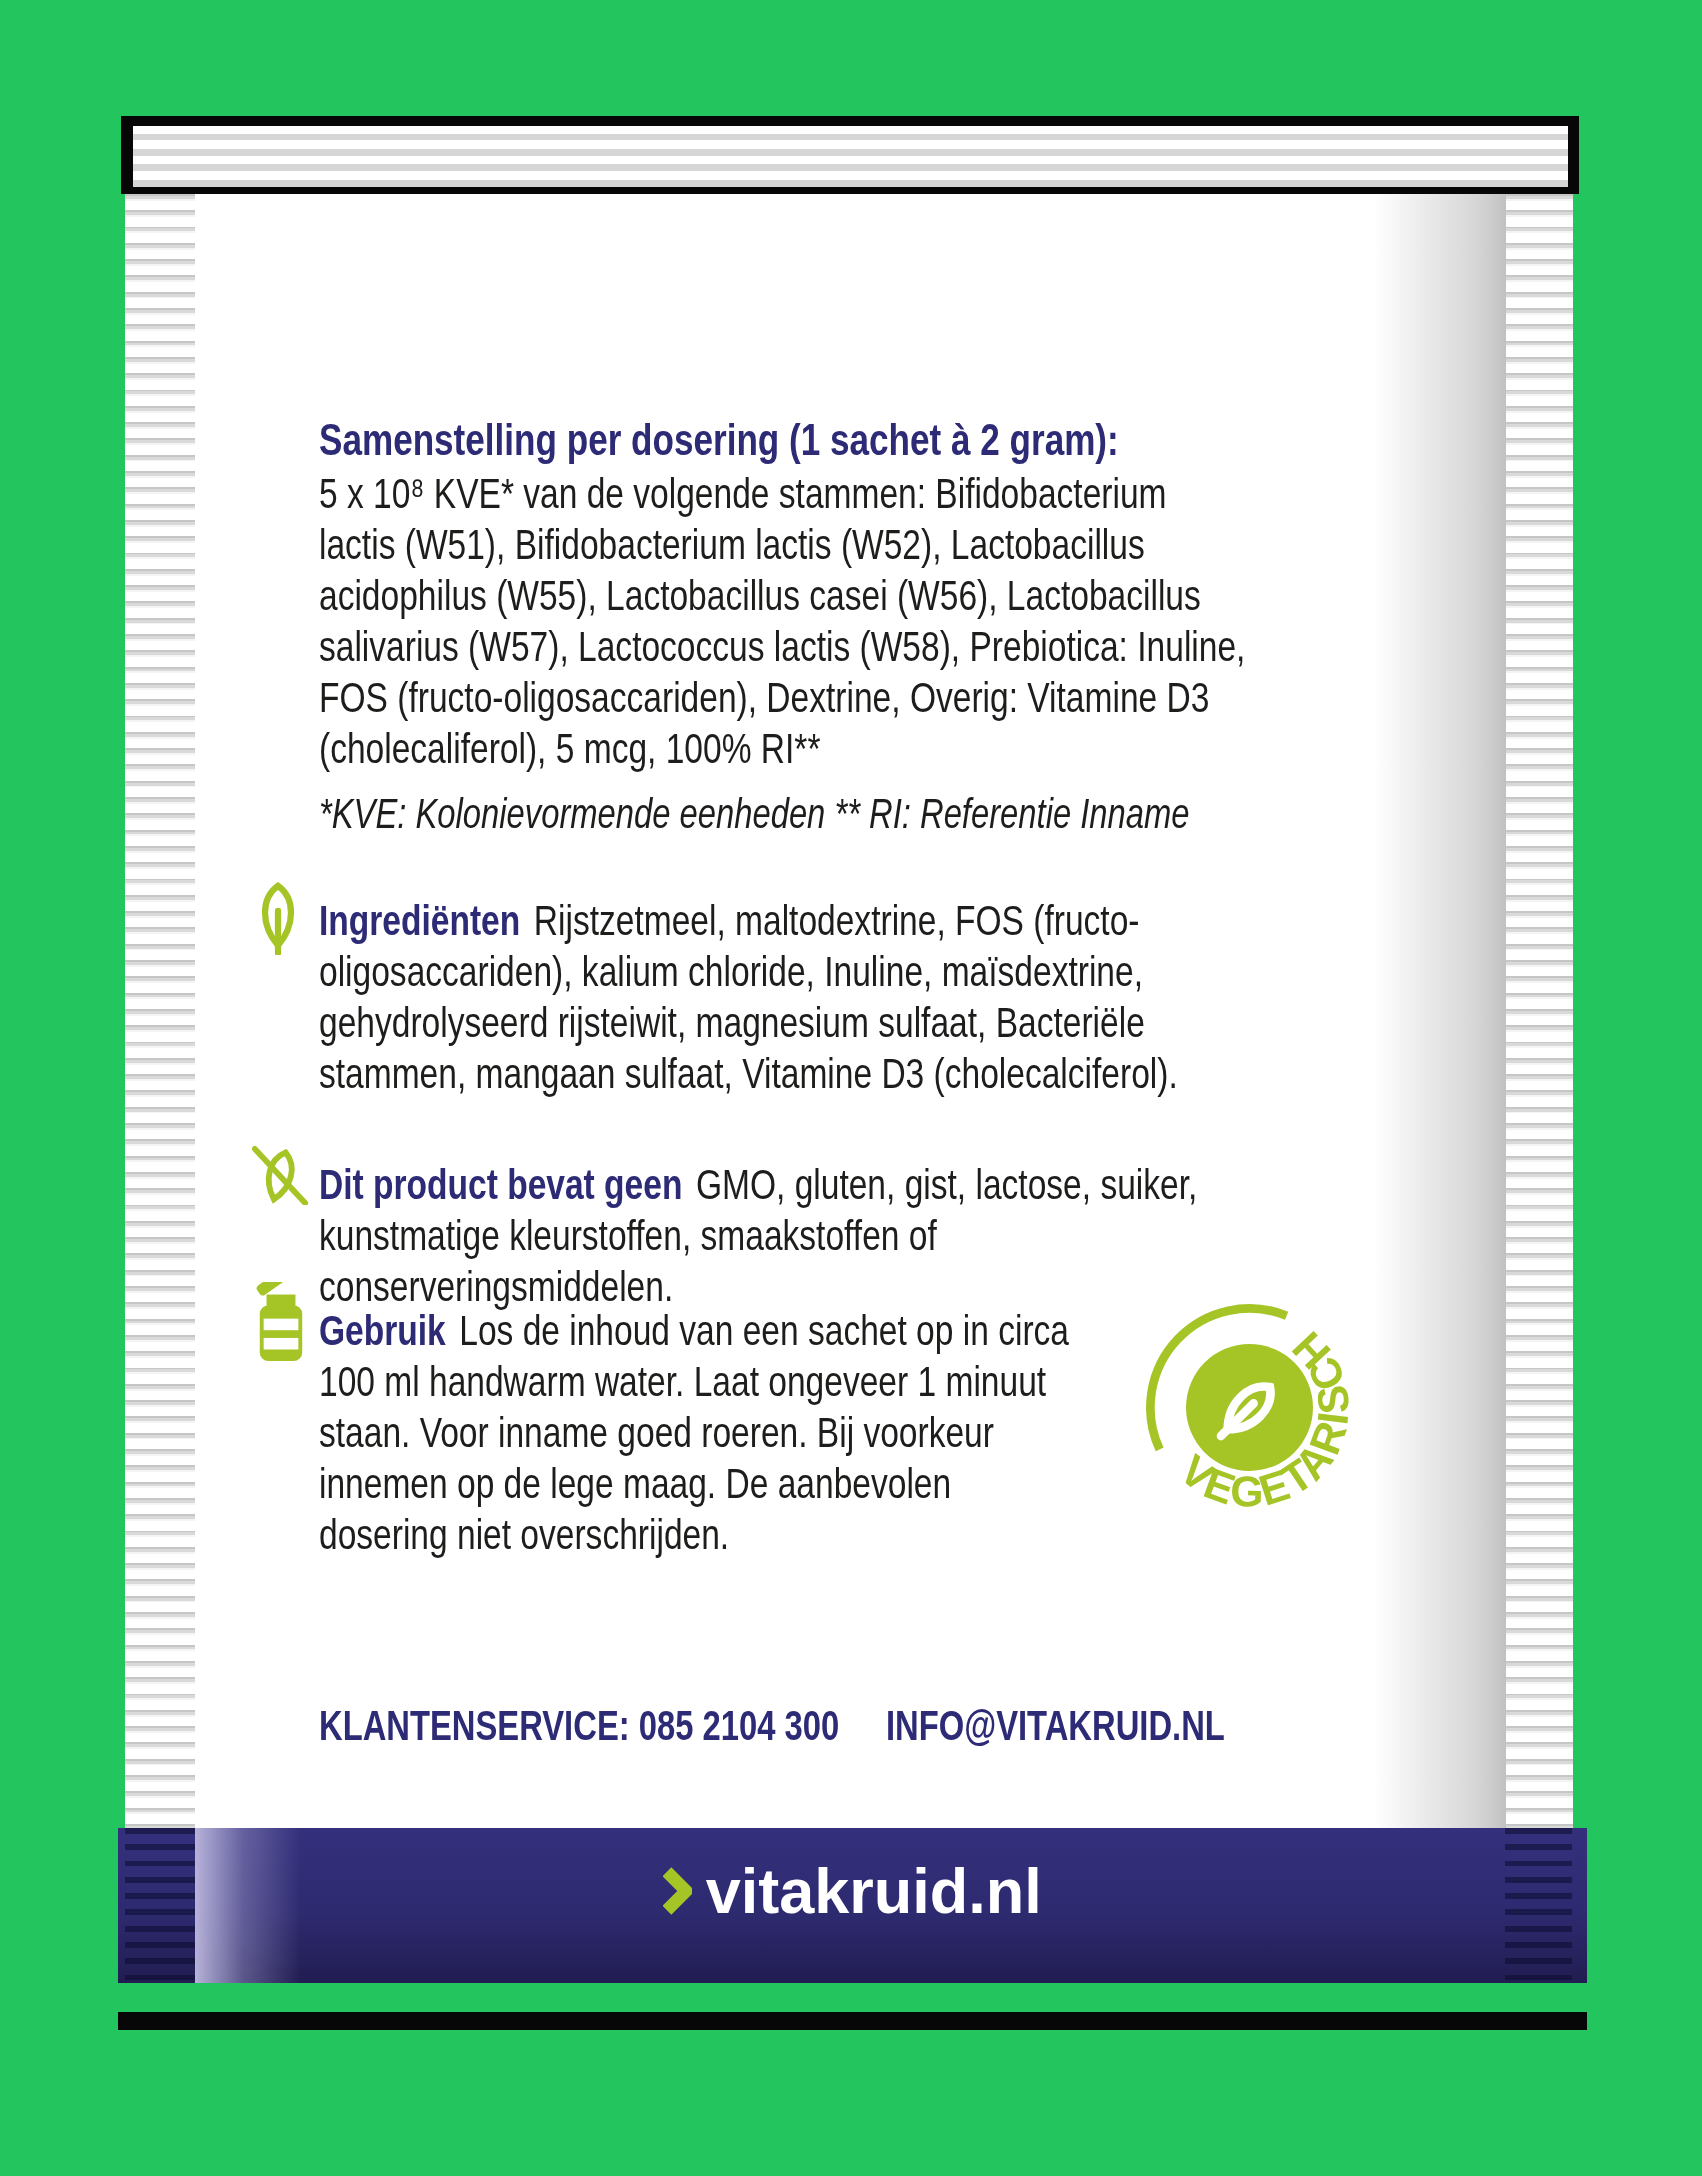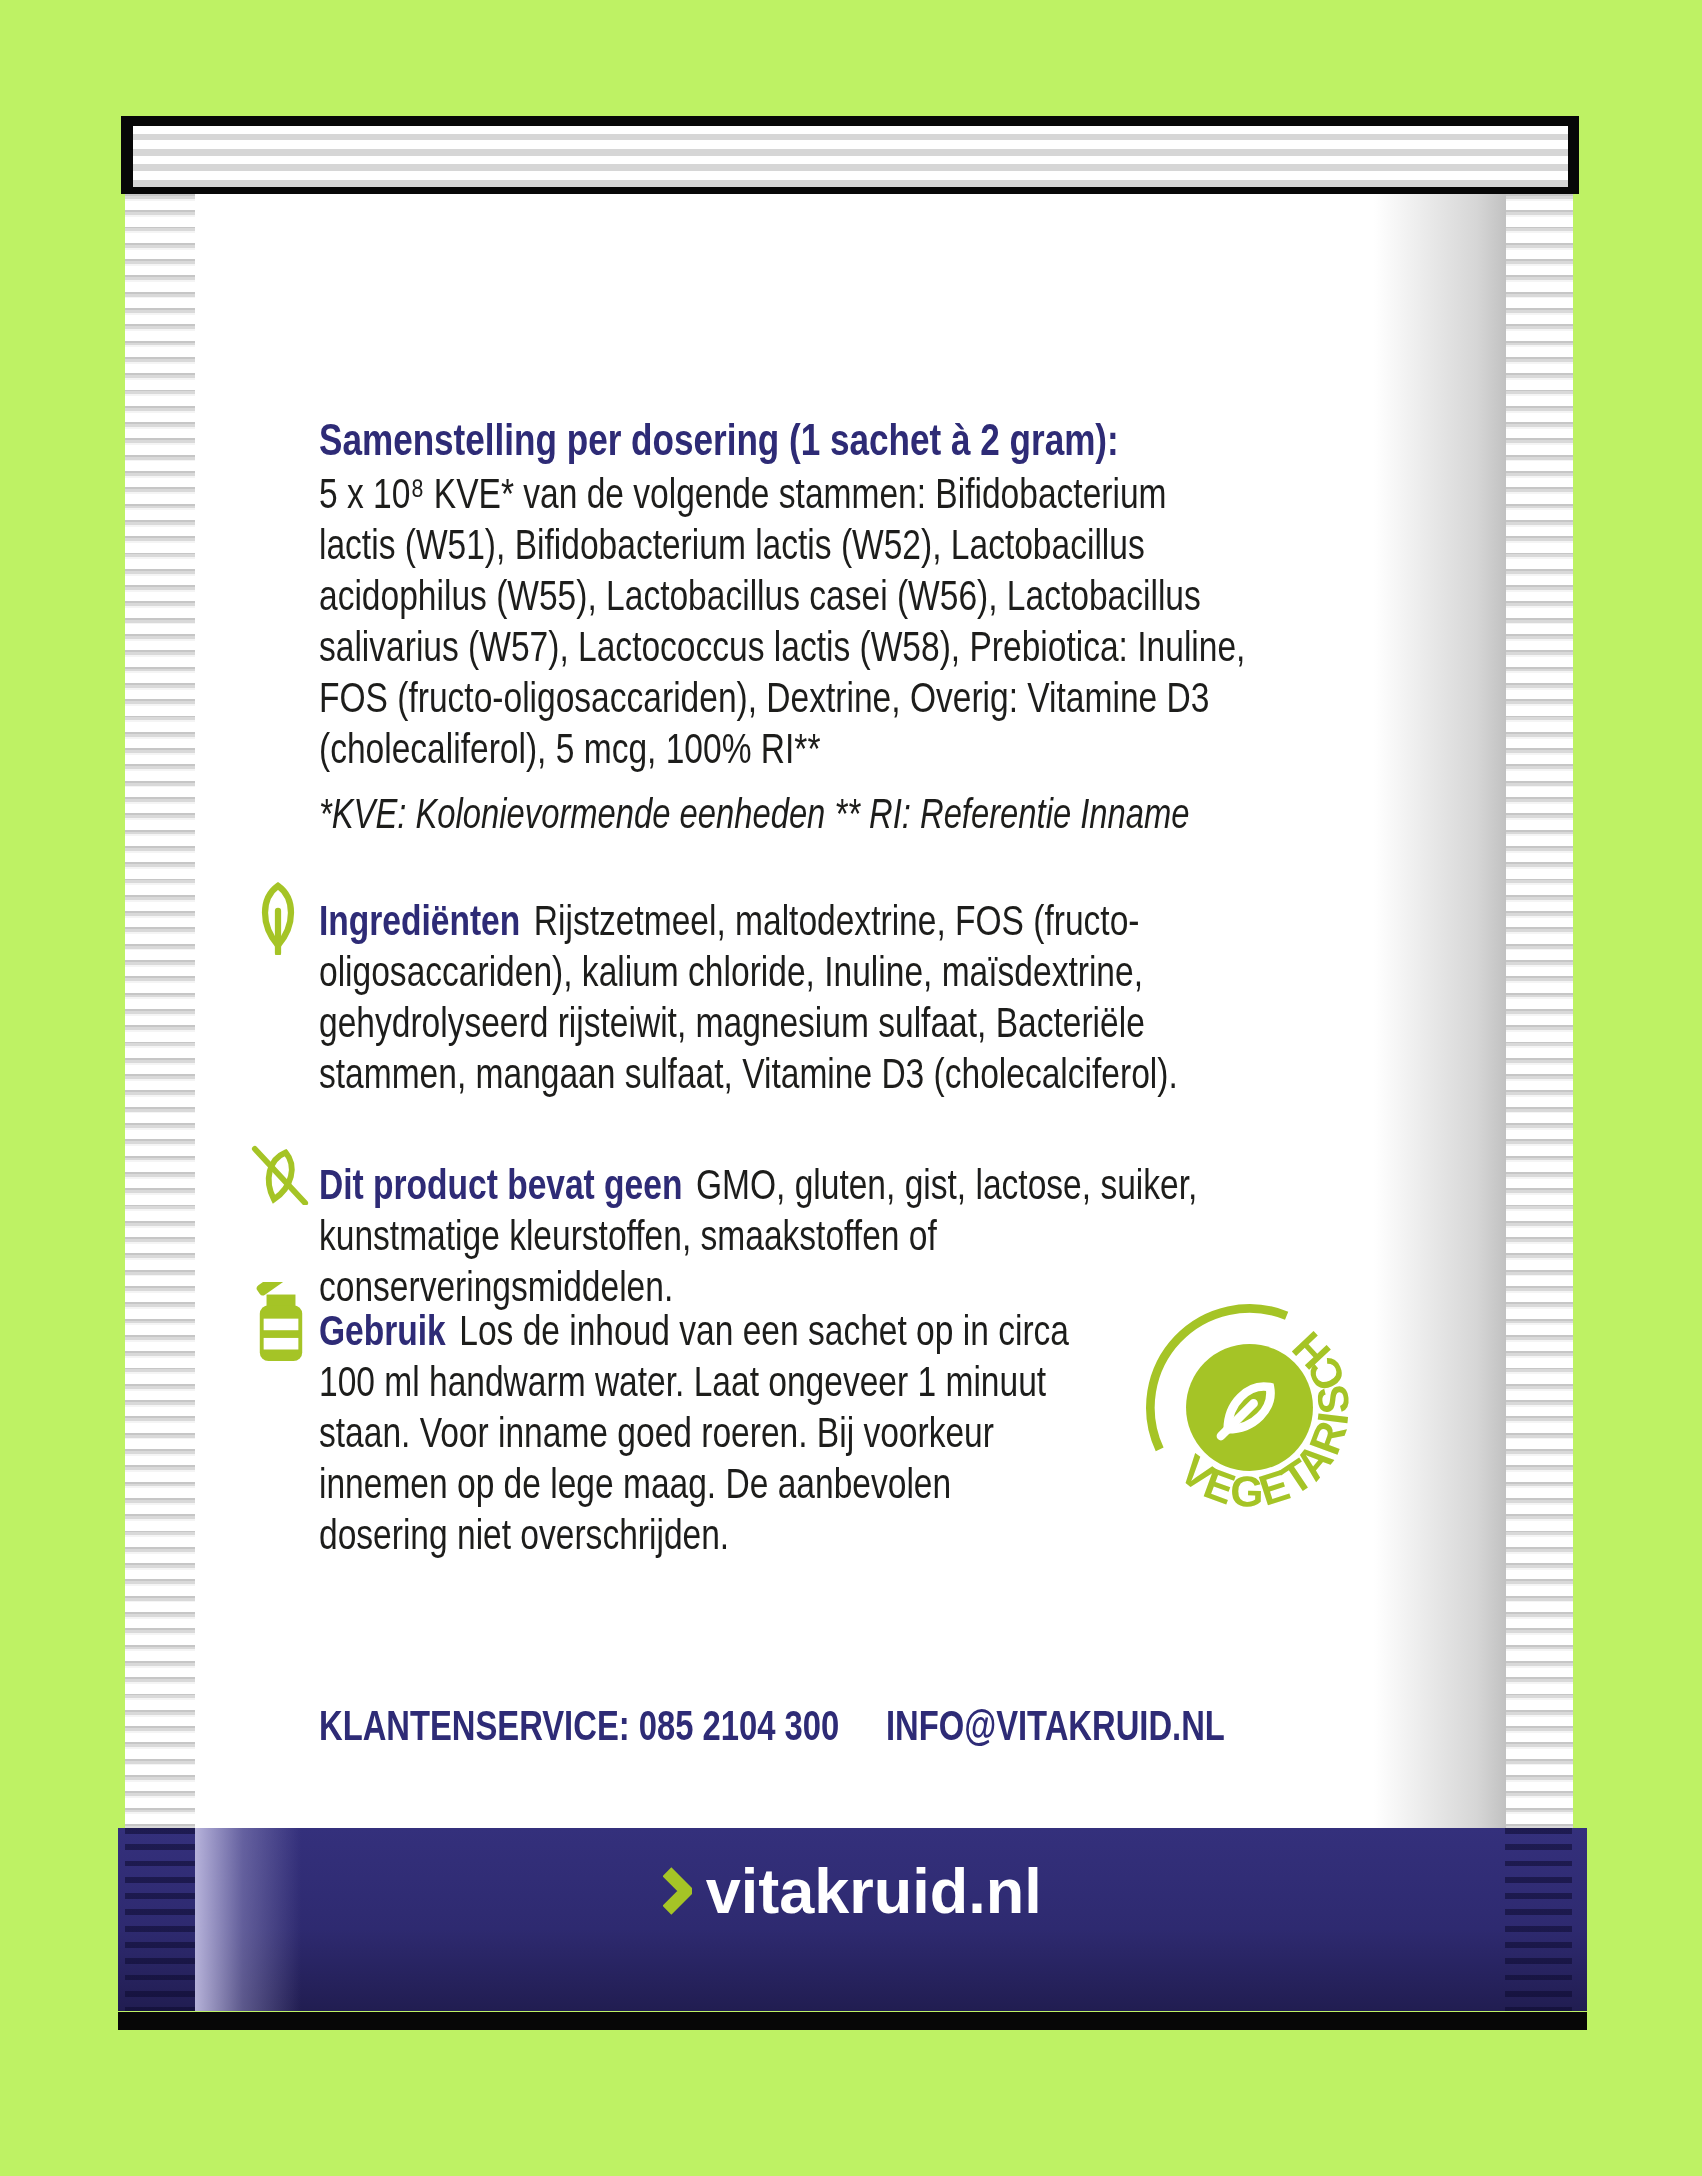--- a/index.html
+++ b/index.html
@@ -1,34 +1,34 @@
 <!DOCTYPE html>
 <html style="--navy: #2e2b76; --green: #a5c426; --text: #1d1d1b; --bandTop: #34307c; --bandMid: #2e2a70; --bandBottom: #211d51; --edgeBlack: #070707; --tooth: #cfcfcf; --stripe: #d6d6d6;"><head>
 <meta charset="utf-8">
 <style>
   :root{
     --navy:#2e2b76; --green:#a5c426; --text:#1d1d1b;
     --bandTop:#34307c; --bandMid:#2e2a70; --bandBottom:#211d51;
     --edgeBlack:#070707; --tooth:#cfcfcf; --stripe:#d6d6d6;
   }
   html,body{margin:0;padding:0;background:#ffffff;}
-  .canvas{position:relative;width:1702px;height:2177px;background:#bef264;overflow:hidden;
+  .canvas{position:relative;width:1702px;height:2177px;background:#22c55e;overflow:hidden;
           font-family:"Liberation Sans","DejaVu Sans",sans-serif;color:var(--text);}
   
   .top-cap{position:absolute;left:121px;top:116px;width:1458px;height:78px;background:var(--edgeBlack);}
   .top-stripes{position:absolute;left:11.5px;top:9.6px;right:11.5px;height:61px;
     background:repeating-linear-gradient(180deg,#ffffff 0 7.7px,var(--stripe) 7.7px 14.4px,#ffffff 14.4px 15.4px);}
   .face{position:absolute;left:125px;top:194px;width:1448px;height:1634px;background:#ffffff;}
   .teeth{position:absolute;top:0;bottom:0;width:70px;
     background:repeating-linear-gradient(180deg,#c6c6c6 0 1.9px,#d9d9d9 1.9px 4.8px,#f4f4f4 4.8px 6.7px,#ffffff 6.7px 16.3px);}
   .teeth-left{left:0;}
   .teeth-right{left:1381px;width:67px;}
   .face-shade-right{position:absolute;top:0;bottom:0;left:1249px;width:132px;
     background:linear-gradient(90deg,rgba(200,200,200,0) 0%,rgba(180,180,180,.55) 78%,rgba(160,160,160,.65) 100%);}
-  .navy-band{position:absolute;left:118px;top:1828px;width:1469px;height:183px;
+  .navy-band{position:absolute;left:118px;top:1828px;width:1469px;height:155px;
     background:linear-gradient(180deg,var(--bandTop) 0%,var(--bandMid) 55%,var(--bandBottom) 100%);}
   .band-teeth{position:absolute;top:0;bottom:0;
     background:repeating-linear-gradient(180deg,rgba(12,10,46,.55) 0 5.8px,rgba(255,255,255,0) 5.8px 16.3px);}
   .band-teeth-left{left:6.7px;width:70px;}
   .band-teeth-right{left:1387px;width:67px;}
   .band-highlight{position:absolute;top:0;bottom:0;left:77px;width:106px;
     background:linear-gradient(90deg,rgba(190,186,224,.95) 0%,rgba(150,146,196,.5) 45%,rgba(46,42,112,0) 100%);}
   .bottom-strip{position:absolute;left:118px;top:2012px;width:1469px;height:18px;background:var(--edgeBlack);}
   
   .cond{transform:scaleX(0.78);transform-origin:0 0;}

